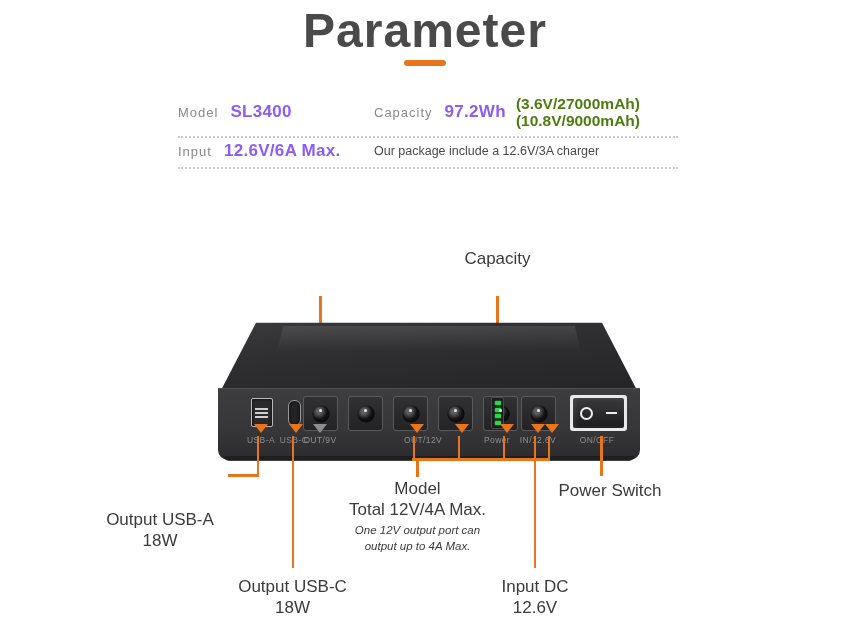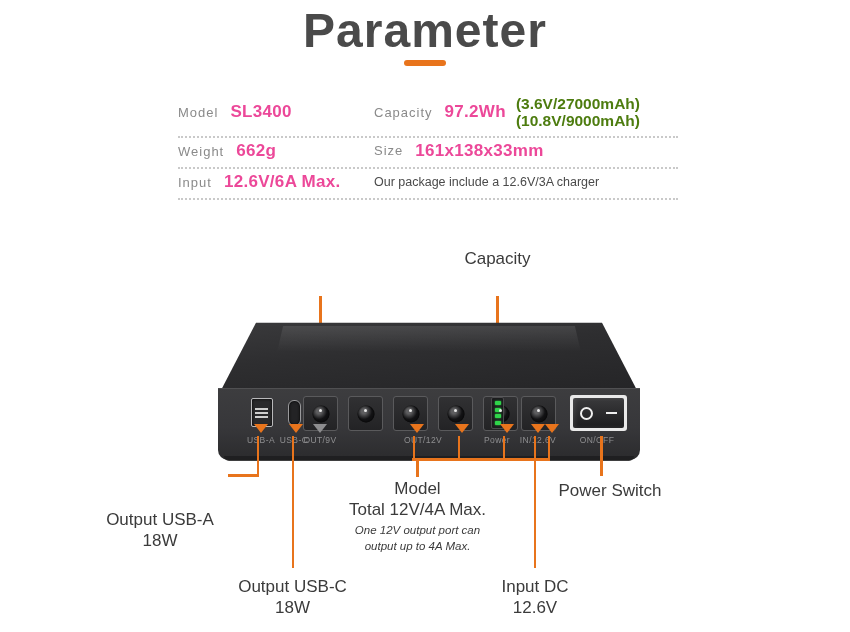--- a/index.html
+++ b/index.html
@@ -27,21 +27,21 @@
     position:absolute;left:178px;top:92px;width:500px;
   }
   .spec-row{
     position:relative;
     border-bottom:2px dotted #c9c9c9;
     padding:3px 0 6px 0;
     display:flex;align-items:center;
   }
   .spec-row:last-child{border-bottom:2px dotted #c9c9c9;}
   .lbl{color:#8a8a8a;font-size:13px;letter-spacing:1px;}
-  .val{color:#ec4899;font-size:17px;font-weight:bold;letter-spacing:.3px;}
+  .val{color:#8b5cf6;font-size:17px;font-weight:bold;letter-spacing:.3px;}
   .cellA{width:196px;display:flex;align-items:baseline;gap:12px;}
   .cellB{flex:1;display:flex;align-items:center;gap:12px;}
   .cap-stack{
     display:inline-block;font-size:15.5px;font-weight:bold;color:#4d7c0f;
     line-height:1.12;margin-left:-2px;
   }
   .note{color:#4a4a4a;font-size:12.5px;font-weight:normal;letter-spacing:0;}
 
   
   .callout{position:absolute;text-align:center;color:#3b3b3b;font-size:17px;line-height:1.25;}
@@ -153,30 +153,20 @@
       <div class="cellB">
         <span class="lbl">Capacity</span>
         <span class="val">97.2Wh</span>
         <span class="cap-stack">
           <span>(3.6V/27000mAh)</span><br>
           <span>(10.8V/9000mAh)</span>
         </span>
       </div>
     </div>
 
-    <div class="spec-row">
-      <div class="cellA">
-        <span class="lbl">Weight</span>
-        <span class="val">662g</span>
-      </div>
-      <div class="cellB">
-        <span class="lbl">Size</span>
-        <span class="val">161x138x33mm</span>
-      </div>
-    </div>
 
     <div class="spec-row">
       <div class="cellA">
         <span class="lbl">Input</span>
         <span class="val">12.6V/6A Max.</span>
       </div>
       <div class="cellB">
         <span class="note">Our package include a 12.6V/3A charger</span>
       </div>
     </div>

